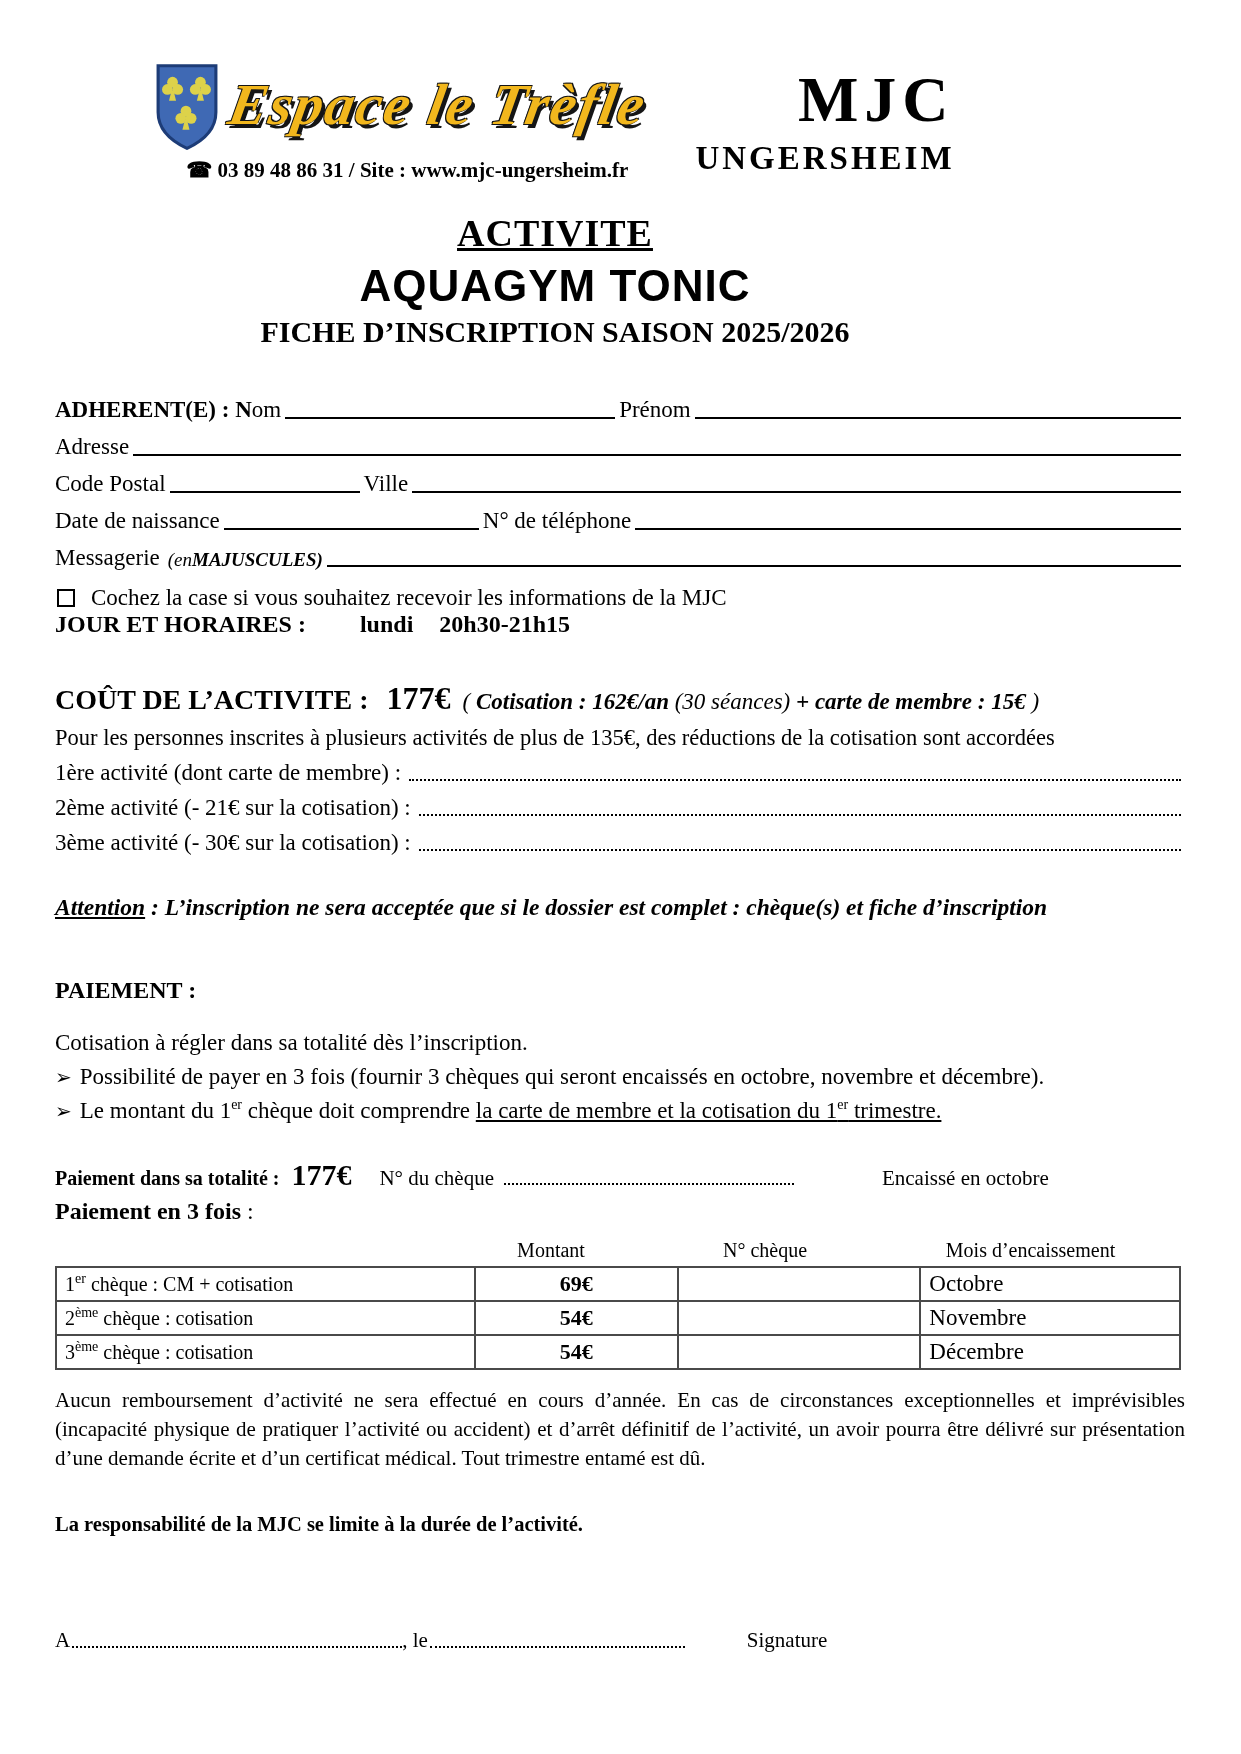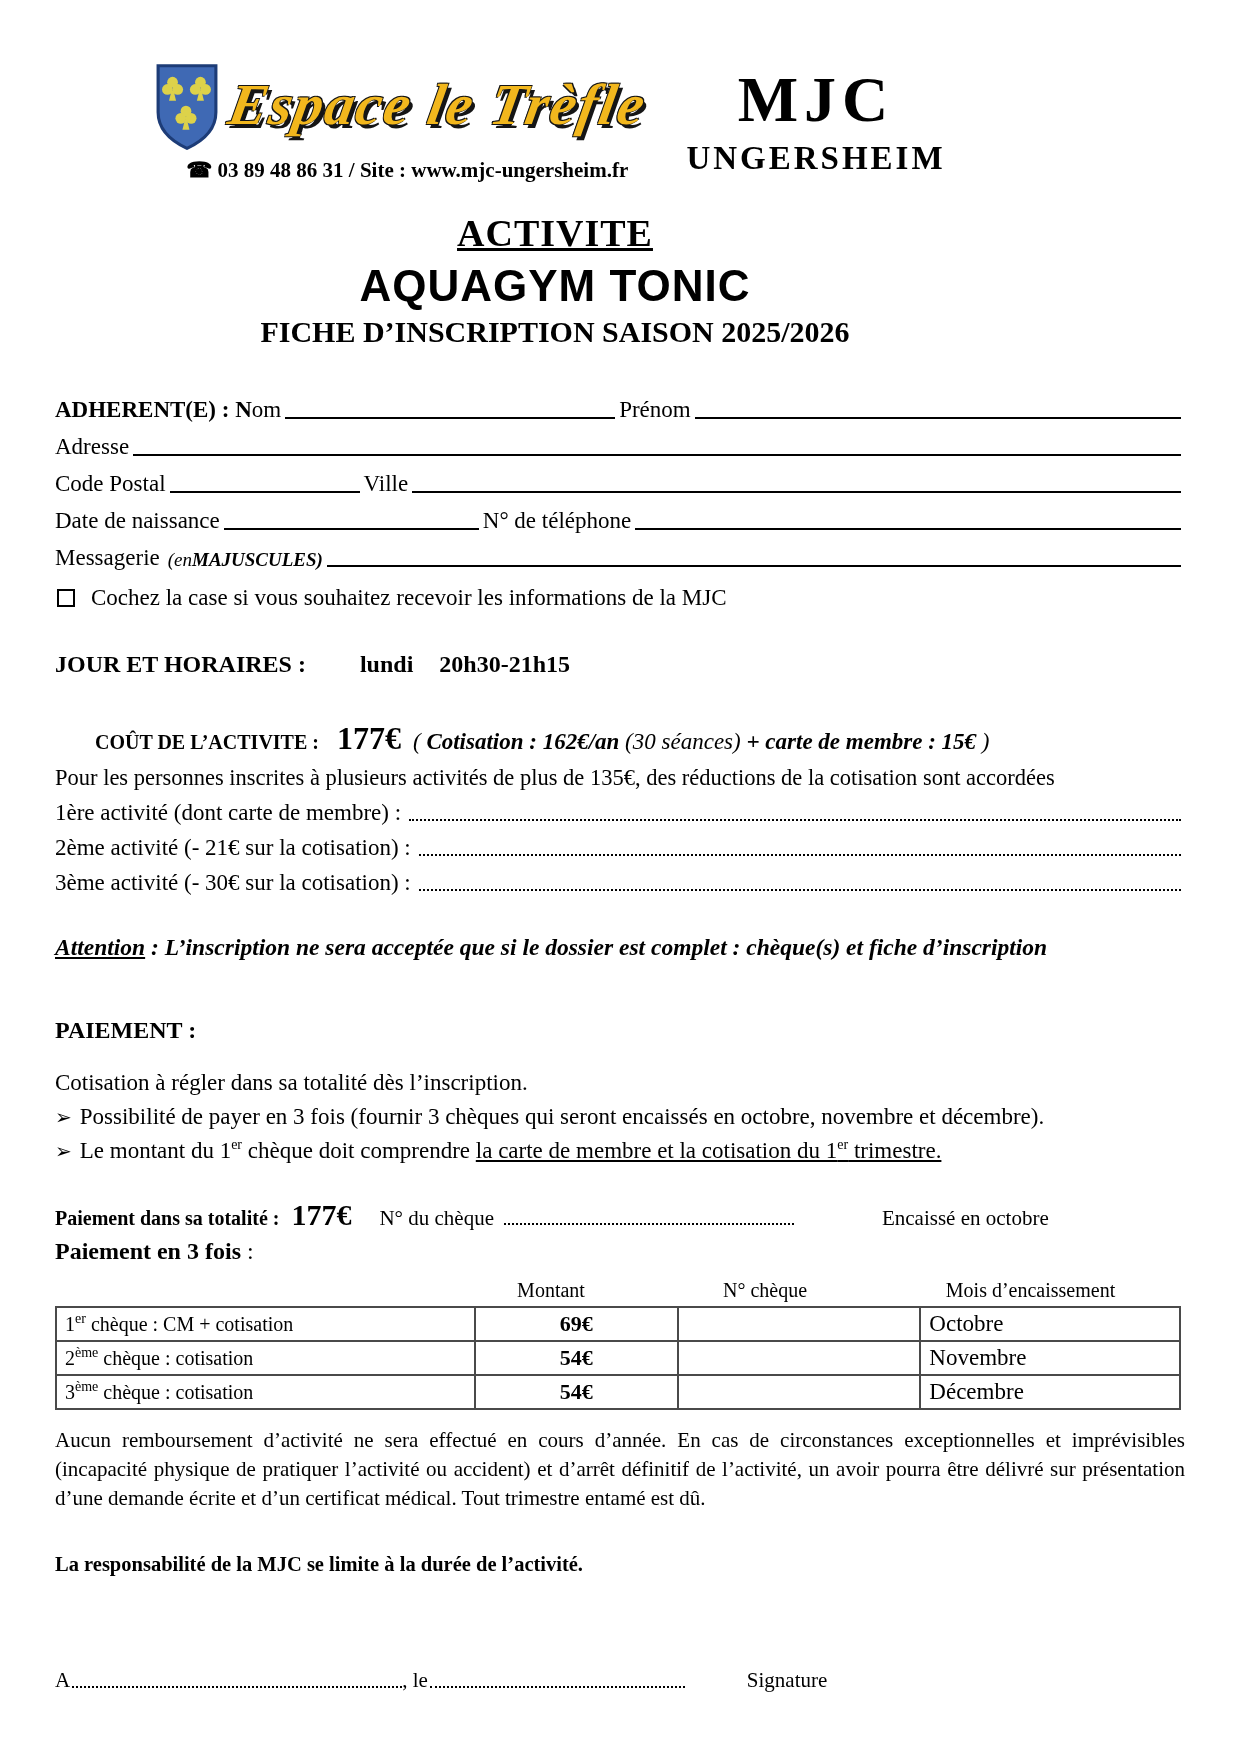--- a/index.html
+++ b/index.html
@@ -13,21 +13,21 @@
   .header { display:flex; align-items:center; padding-top:62px; }
   .logo-block { margin-left:100px; text-align:center; }
   .logo-row { display:flex; align-items:center; }
   .script {
     font-family:"Liberation Serif", serif; font-style:italic; font-weight:700;
     font-size:58px; color:#f2b71d; letter-spacing:2px; transform:skewX(-10deg);
     text-shadow:4px 4px 0 #151515, -1px -1px 0 #151515, 1px -1px 0 #151515, -1px 1px 0 #151515;
     white-space:nowrap; padding:0 14px 6px 10px;
   }
   .contact { font-weight:700; font-size:21px; margin-top:6px; white-space:nowrap; }
-  .org-block { margin-left:27px; text-align:center; font-weight:700; }
+  .org-block { margin-left:36px; text-align:right; font-weight:700; }
   .org1 { font-size:64px; line-height:64px; letter-spacing:6px; }
   .org2 { font-size:33px; letter-spacing:3px; margin-top:8px; white-space:nowrap; }
   
   .titles { width:1000px; text-align:center; margin-top:28px; }
   .t1 { font-size:38px; font-weight:700; text-decoration:underline; letter-spacing:1px; }
   .t2 { font-family:"Liberation Sans", sans-serif; font-size:44px; font-weight:700; letter-spacing:1px; margin-top:6px; }
   .t3 { font-size:30px; font-weight:700; margin-top:4px; }
   
   .form { margin-top:48px; font-size:23px; }
   .line { display:flex; align-items:flex-end; margin-top:11px; white-space:nowrap; }
@@ -35,25 +35,25 @@
   .fill.w190 { flex:0 0 190px; }
   .fill.w250 { flex:0 0 255px; }
   .fill.nomw { flex:0 0 330px; }
   .lbl { white-space:nowrap; }
   .b { font-weight:700; }
   .i { font-style:italic; }
   .bi { font-weight:700; font-style:italic; }
   .cbrow { display:flex; align-items:center; margin-top:14px; font-size:23px; }
   .cb { width:18px; height:18px; border:2px solid #000; display:inline-block; margin:0 16px 0 2px; }
   
-  .schedule { margin-top:40px; font-size:24px; font-weight:700; }
+  .schedule { font-size:24px; font-weight:700; }
   .schedule .day { margin-left:48px; }
   .schedule .time { margin-left:20px; }
   .costline { display:flex; align-items:baseline; margin-top:42px; white-space:nowrap; }
-  .costlbl { font-size:20px; font-weight:700;margin-left:40px; }
+  .costlbl { font-size:28px; font-weight:700; }
   .costprice { font-size:32px; font-weight:700; margin:0 12px 0 18px; }
   .costparen { font-size:23px; }
   .costnote { margin-top:8px; font-size:22.5px; }
   .dotline { display:flex; align-items:flex-end; margin-top:9px; font-size:23px; }
   .dotfill { flex:1 1 auto; border-bottom:2.5px dotted #000; margin:0 4px 5px 8px; }
   .dotfix1 { flex:0 0 290px; border-bottom:2.5px dotted #000; margin:0 0 5px 10px; }
   
   .attention { margin-top:38px; font-size:23.5px; font-weight:700; font-style:italic; }
   .attention .u { text-decoration:underline; }
   .paytitle { margin-top:56px; font-size:24px; font-weight:700; }

